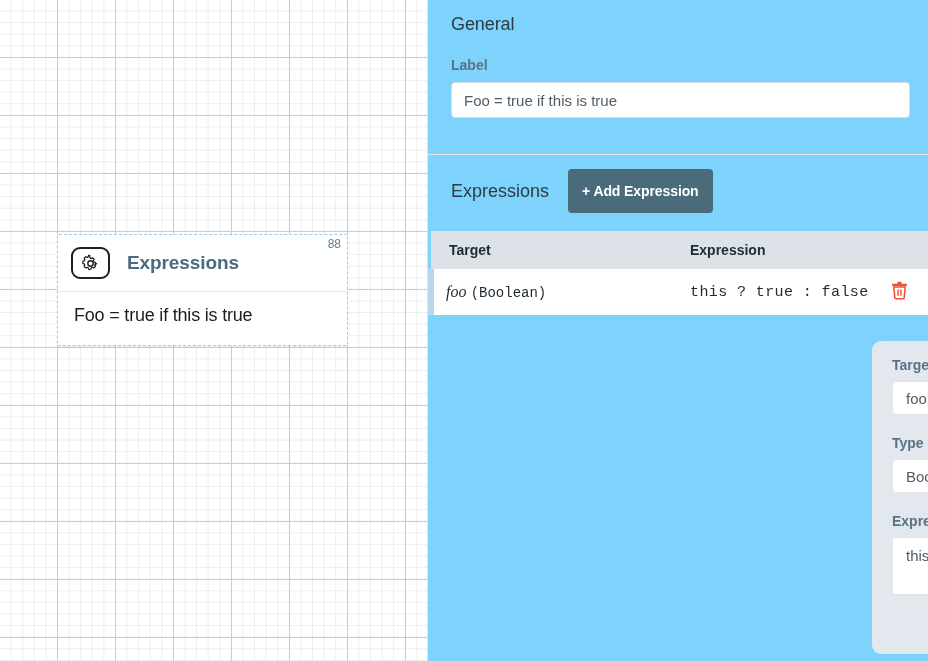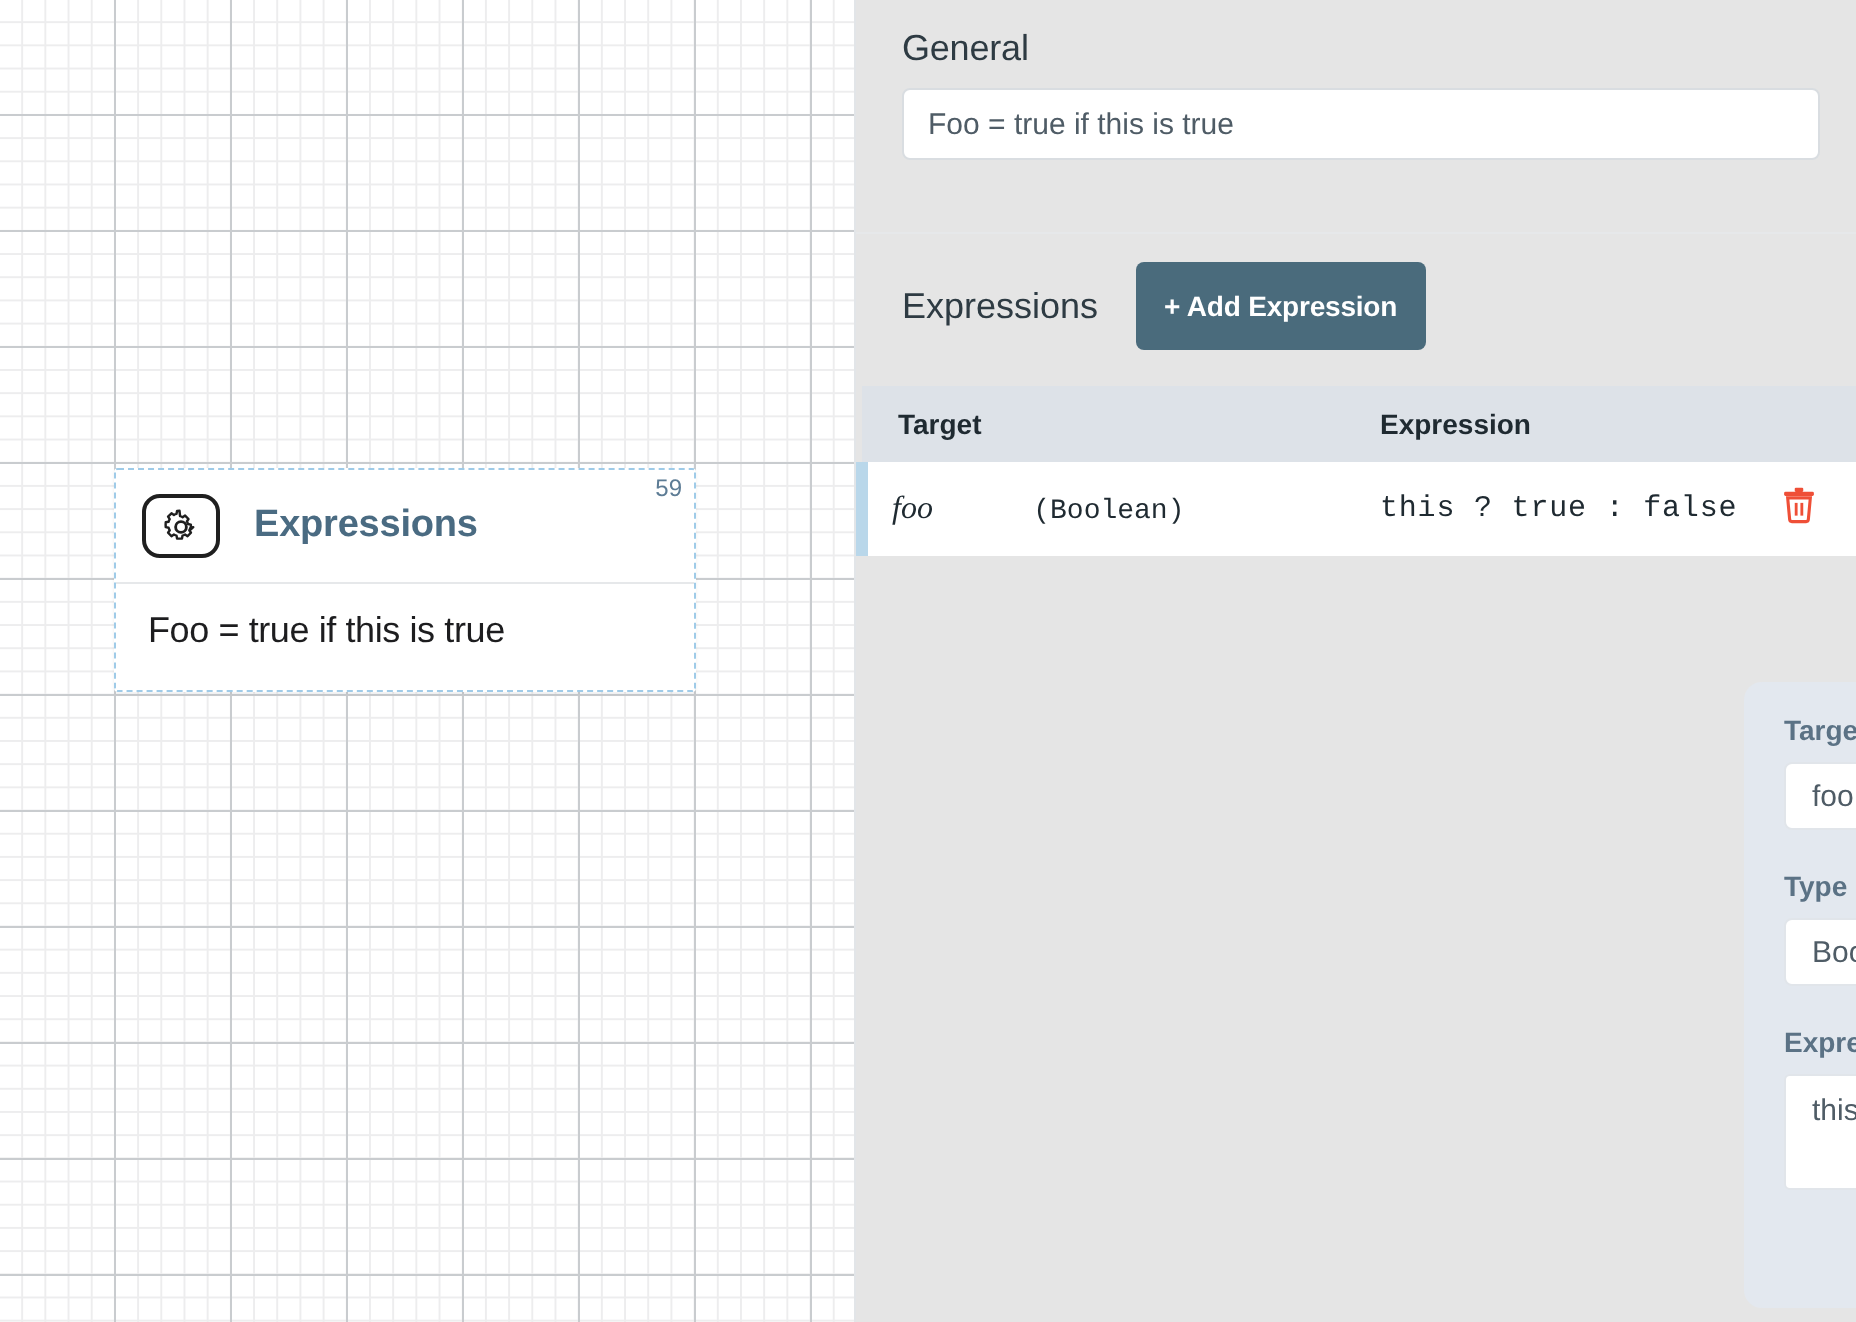--- a/index.html
+++ b/index.html
@@ -70,21 +70,21 @@
     padding: 13px 16px 0 16px;
     font-size: 18px;
     color: #1d1d1f;
     letter-spacing: -0.2px;
   }
 
   
   #panel {
     position: absolute; left: 428px; top: 0;
     width: 500px; height: 661px;
-    background: #e5e5e5;
+    background: #7dd3fc;
     overflow: hidden;
   }
 
   .section-general { padding: 14px 22px 0 23px; }
   h2.sec-title {
     font-size: 18px;
     font-weight: normal;
     color: #2e3b43;
     letter-spacing: -0.1px;
   }
@@ -158,21 +158,21 @@
   table.expr-table tbody td {
     padding: 12px 0 12px 0;
     height: 43px;
     vertical-align: middle;
     font-size: 15px;
     color: #1f2a31;
     border-left: 0;
   }
   td.col-target { border-left: 6px solid #b9d7ea !important; padding-left: 12px !important; }
   td.col-target .tgt-name { font-style: italic; font-family: "Liberation Serif", serif; font-size: 16px; }
-  td.col-target .tgt-type { font-family: "Liberation Mono", monospace; font-size: 14px; margin-left: 46px; }
+  td.col-target .tgt-type { font-family: "Liberation Mono", monospace; font-size: 14px; }
   td.col-expr {
     font-family: "Liberation Mono", monospace;
     font-size: 14px;
     color: #1f2a31;
     letter-spacing: 0.4px;
   }
   td.col-act { text-align: left; }
   .trash-btn {
     background: none; border: none; cursor: pointer; padding: 0;
     line-height: 0;
@@ -239,31 +239,32 @@
 
     <div id="node">
       <div class="node-head">
         <div class="node-icon">
           <svg width="19" height="19" viewBox="0 0 24 24" aria-hidden="true">
             <path fill="none" stroke="#1f1f1f" stroke-width="1.8" d="M12 8.6a3.4 3.4 0 1 0 0 6.8 3.4 3.4 0 0 0 0-6.8z"></path>
             <path fill="none" stroke="#1f1f1f" stroke-width="1.8" stroke-linejoin="round" d="M19.3 13.8l.1-1.8-.1-1.8-2.1-.4a5.6 5.6 0 0 0-.8-1.9l1.2-1.8-2.5-2.5-1.8 1.2a5.6 5.6 0 0 0-1.9-.8L11 .1 9.2.2 8.8 2.3a5.6 5.6 0 0 0-1.9.8L5.1 1.9 2.6 4.4l1.2 1.8a5.6 5.6 0 0 0-.8 1.9l-2.1.4-.1 1.8.1 1.8 2.1.4c.2.7.5 1.3.8 1.9l-1.2 1.8 2.5 2.5 1.8-1.2c.6.3 1.2.6 1.9.8l.4 2.1 1.8.1 1.8-.1.4-2.1c.7-.2 1.3-.5 1.9-.8l1.8 1.2 2.5-2.5-1.2-1.8c.3-.6.6-1.2.8-1.9l2.1-.4z" transform="translate(1.6 1.7) scale(0.86)"></path>
           </svg>
         </div>
         <div class="node-title">Expressions</div>
-        <div class="node-badge">59</div>
+        <div class="node-badge">88</div>
       </div>
       <div class="node-body">Foo = true if this is true</div>
     </div>
 
   </div>
 
   <div id="panel">
 
     <div class="section-general">
       <h2 class="sec-title">General</h2>
+      <div class="field-label">Label</div>
       <div class="text-input">
         <span>Foo = true if this is true</span>
       </div>
     </div>
 
     <hr class="divider">
 
     <div class="expr-header">
       <h2>Expressions</h2>
       <button class="add-btn">+ Add Expression</button>

